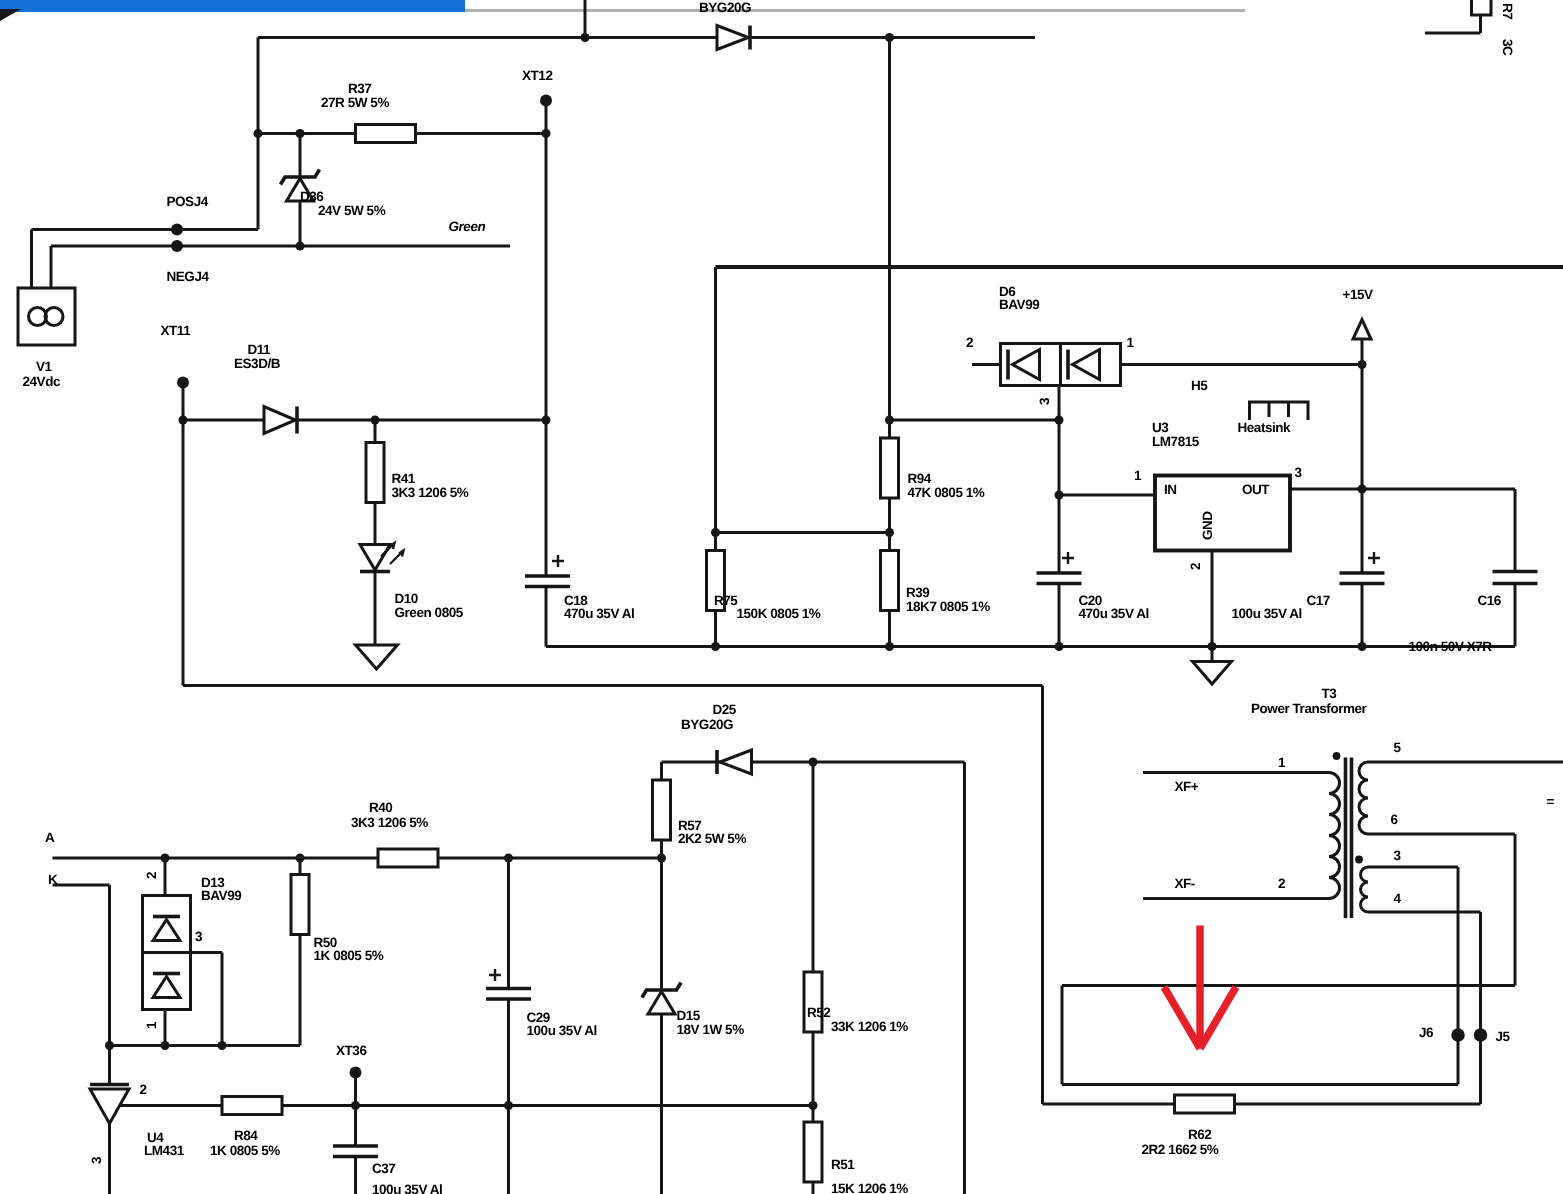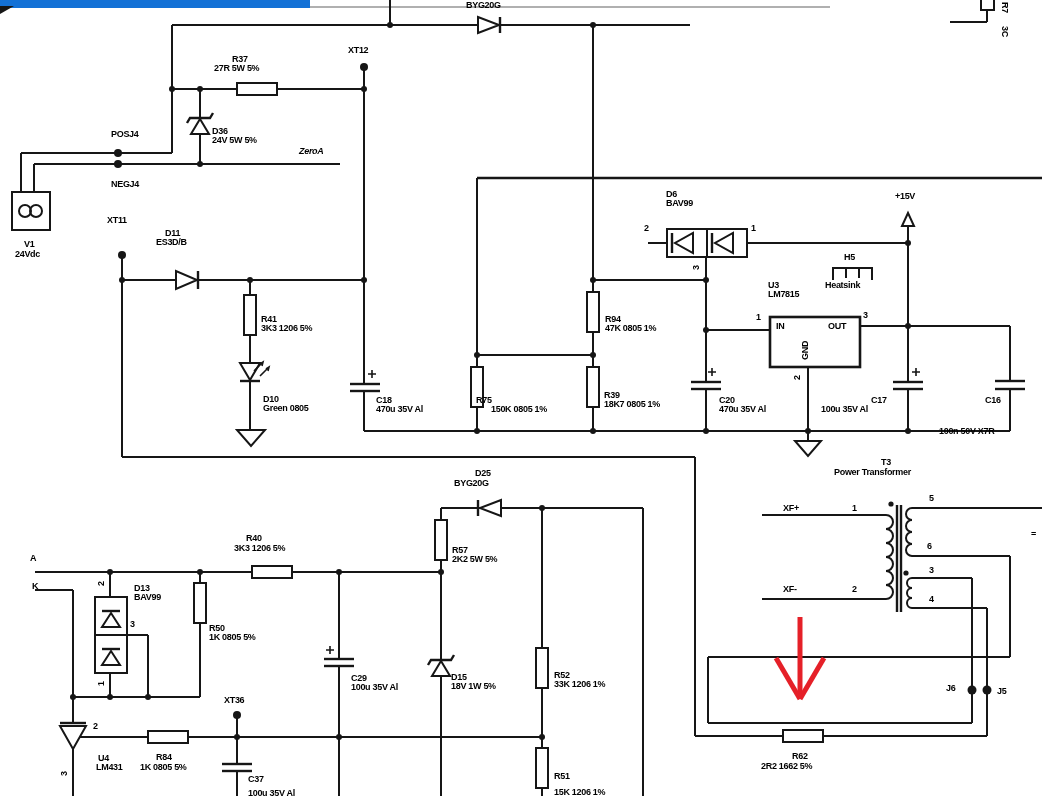--- a/index.html
+++ b/index.html
@@ -316,23 +316,23 @@
     <line class="red" x1="824" y1="658" x2="800" y2="699"></line>
   </g>
 </svg>
 
   <span class="lbl" style="left:466px;top:1px">BYG20G</span>
   <span class="lbl" style="left:232px;top:55px">R37</span>
   <span class="lbl" style="left:214px;top:64px">27R 5W 5%</span>
   <span class="lbl" style="left:348px;top:46px">XT12</span>
   <span class="lbl" style="left:111px;top:130px">POSJ4</span>
   <span class="lbl" style="left:111px;top:180px">NEGJ4</span>
-  <span class="lbl" style="left:212px;top:127px">D36</span>
+  <span class="lbl" style="left:200px;top:127px">D36</span>
   <span class="lbl" style="left:212px;top:136px">24V 5W 5%</span>
-  <span class="lbl it" style="left:299px;top:147px">ZeroA</span>
+  <span class="lbl it" style="left:299px;top:147px">Green</span>
   <span class="lbl" style="left:24px;top:240px">V1</span>
   <span class="lbl" style="left:15px;top:250px">24Vdc</span>
   <span class="lbl" style="left:107px;top:216px">XT11</span>
   <span class="lbl" style="left:165px;top:229px">D11</span>
   <span class="lbl" style="left:156px;top:238px">ES3D/B</span>
   <span class="lbl" style="left:261px;top:315px">R41</span>
   <span class="lbl" style="left:261px;top:324px">3K3 1206 5%</span>
   <span class="lbl" style="left:263px;top:395px">D10</span>
   <span class="lbl" style="left:263px;top:404px">Green 0805</span>
   <span class="lbl" style="left:376px;top:396px">C18</span>
@@ -342,39 +342,39 @@
   <span class="lbl" style="left:605px;top:315px">R94</span>
   <span class="lbl" style="left:605px;top:324px">47K 0805 1%</span>
   <span class="lbl" style="left:604px;top:391px">R39</span>
   <span class="lbl" style="left:604px;top:400px">18K7 0805 1%</span>
   <span class="lbl" style="left:666px;top:190px">D6</span>
   <span class="lbl" style="left:666px;top:199px">BAV99</span>
   <span class="lbl" style="left:644px;top:224px">2</span>
   <span class="lbl" style="left:751px;top:224px">1</span>
   <span class="lbl rot" style="left:692px;top:270px">3</span>
   <span class="lbl" style="left:895px;top:192px">+15V</span>
-  <span class="lbl" style="left:844px;top:253px">H5</span>
+  <span class="lbl" style="left:794px;top:253px">H5</span>
   <span class="lbl" style="left:825px;top:281px">Heatsink</span>
   <span class="lbl" style="left:768px;top:281px">U3</span>
   <span class="lbl" style="left:768px;top:290px">LM7815</span>
   <span class="lbl" style="left:776px;top:322px">IN</span>
   <span class="lbl" style="left:828px;top:322px">OUT</span>
   <span class="lbl rot" style="left:801px;top:360px">GND</span>
   <span class="lbl" style="left:756px;top:313px">1</span>
   <span class="lbl" style="left:863px;top:311px">3</span>
   <span class="lbl rot" style="left:793px;top:380px">2</span>
   <span class="lbl" style="left:719px;top:396px">C20</span>
   <span class="lbl" style="left:719px;top:405px">470u 35V Al</span>
   <span class="lbl" style="left:871px;top:396px">C17</span>
   <span class="lbl" style="left:821px;top:405px">100u 35V Al</span>
   <span class="lbl" style="left:985px;top:396px">C16</span>
   <span class="lbl" style="left:939px;top:427px">100n 50V X7R</span>
   <span class="lbl" style="left:881px;top:458px">T3</span>
   <span class="lbl" style="left:834px;top:468px">Power Transformer</span>
-  <span class="lbl" style="left:783px;top:504px">XF+</span>
+  <span class="lbl" style="left:783px;top:520px">XF+</span>
   <span class="lbl" style="left:852px;top:504px">1</span>
   <span class="lbl" style="left:783px;top:585px">XF-</span>
   <span class="lbl" style="left:852px;top:585px">2</span>
   <span class="lbl" style="left:929px;top:494px">5</span>
   <span class="lbl" style="left:927px;top:542px">6</span>
   <span class="lbl" style="left:929px;top:566px">3</span>
   <span class="lbl" style="left:929px;top:595px">4</span>
   <span class="lbl" style="left:1031px;top:530px">=</span>
   <span class="lbl" style="left:946px;top:684px">J6</span>
   <span class="lbl" style="left:997px;top:687px">J5</span>
@@ -392,21 +392,21 @@
   <span class="lbl" style="left:246px;top:534px">R40</span>
   <span class="lbl" style="left:234px;top:544px">3K3 1206 5%</span>
   <span class="lbl" style="left:351px;top:674px">C29</span>
   <span class="lbl" style="left:351px;top:683px">100u 35V Al</span>
   <span class="lbl" style="left:451px;top:673px">D15</span>
   <span class="lbl" style="left:451px;top:682px">18V 1W 5%</span>
   <span class="lbl" style="left:452px;top:546px">R57</span>
   <span class="lbl" style="left:452px;top:555px">2K2 5W 5%</span>
   <span class="lbl" style="left:475px;top:469px">D25</span>
   <span class="lbl" style="left:454px;top:479px">BYG20G</span>
-  <span class="lbl" style="left:554px;top:671px">R52</span>
+  <span class="lbl" style="left:538px;top:671px">R52</span>
   <span class="lbl" style="left:554px;top:680px">33K 1206 1%</span>
   <span class="lbl" style="left:554px;top:772px">R51</span>
   <span class="lbl" style="left:554px;top:788px">15K 1206 1%</span>
   <span class="lbl" style="left:98px;top:754px">U4</span>
   <span class="lbl" style="left:96px;top:763px">LM431</span>
   <span class="lbl" style="left:93px;top:722px">2</span>
   <span class="lbl rot" style="left:60px;top:776px">3</span>
   <span class="lbl" style="left:156px;top:753px">R84</span>
   <span class="lbl" style="left:140px;top:763px">1K 0805 5%</span>
   <span class="lbl" style="left:224px;top:696px">XT36</span>

